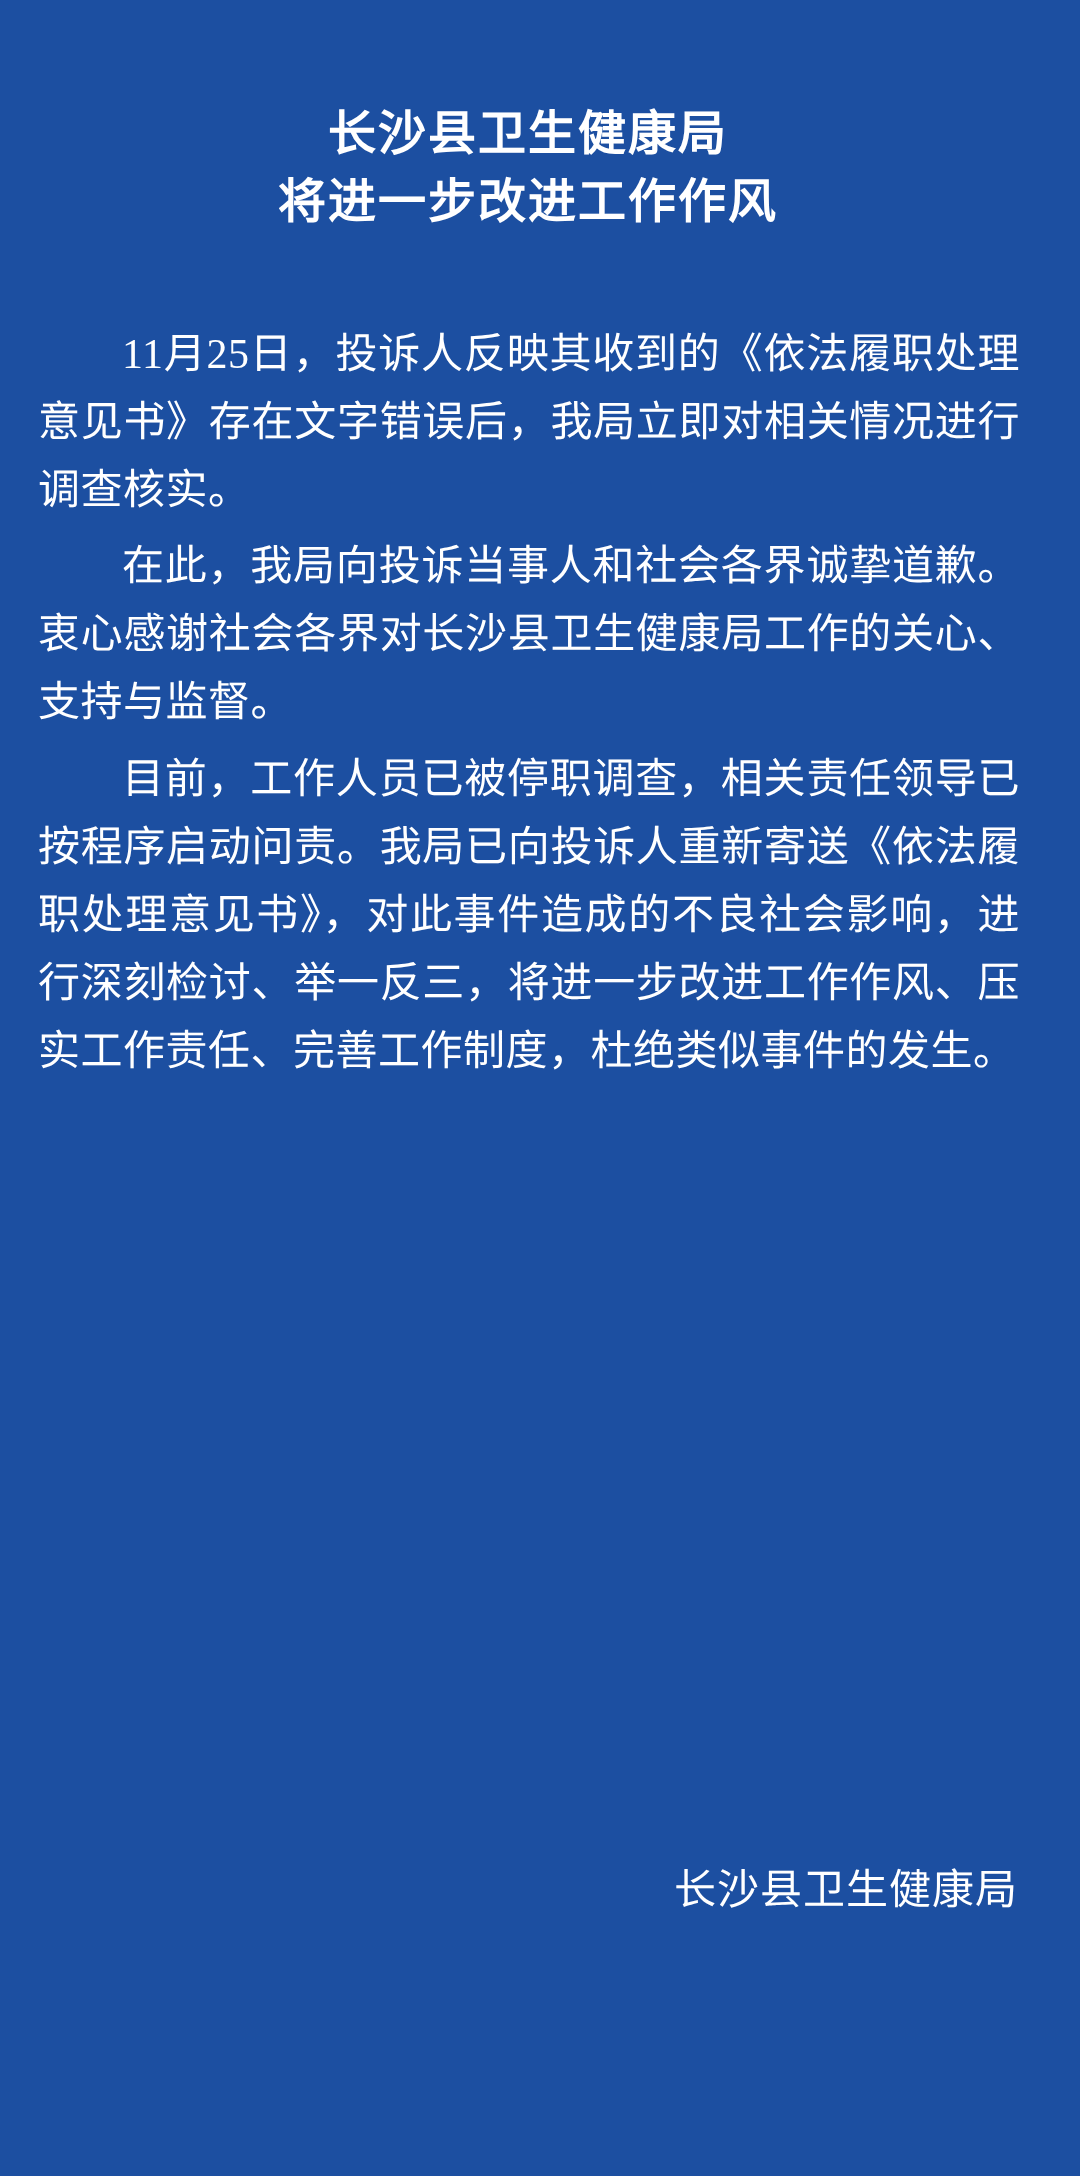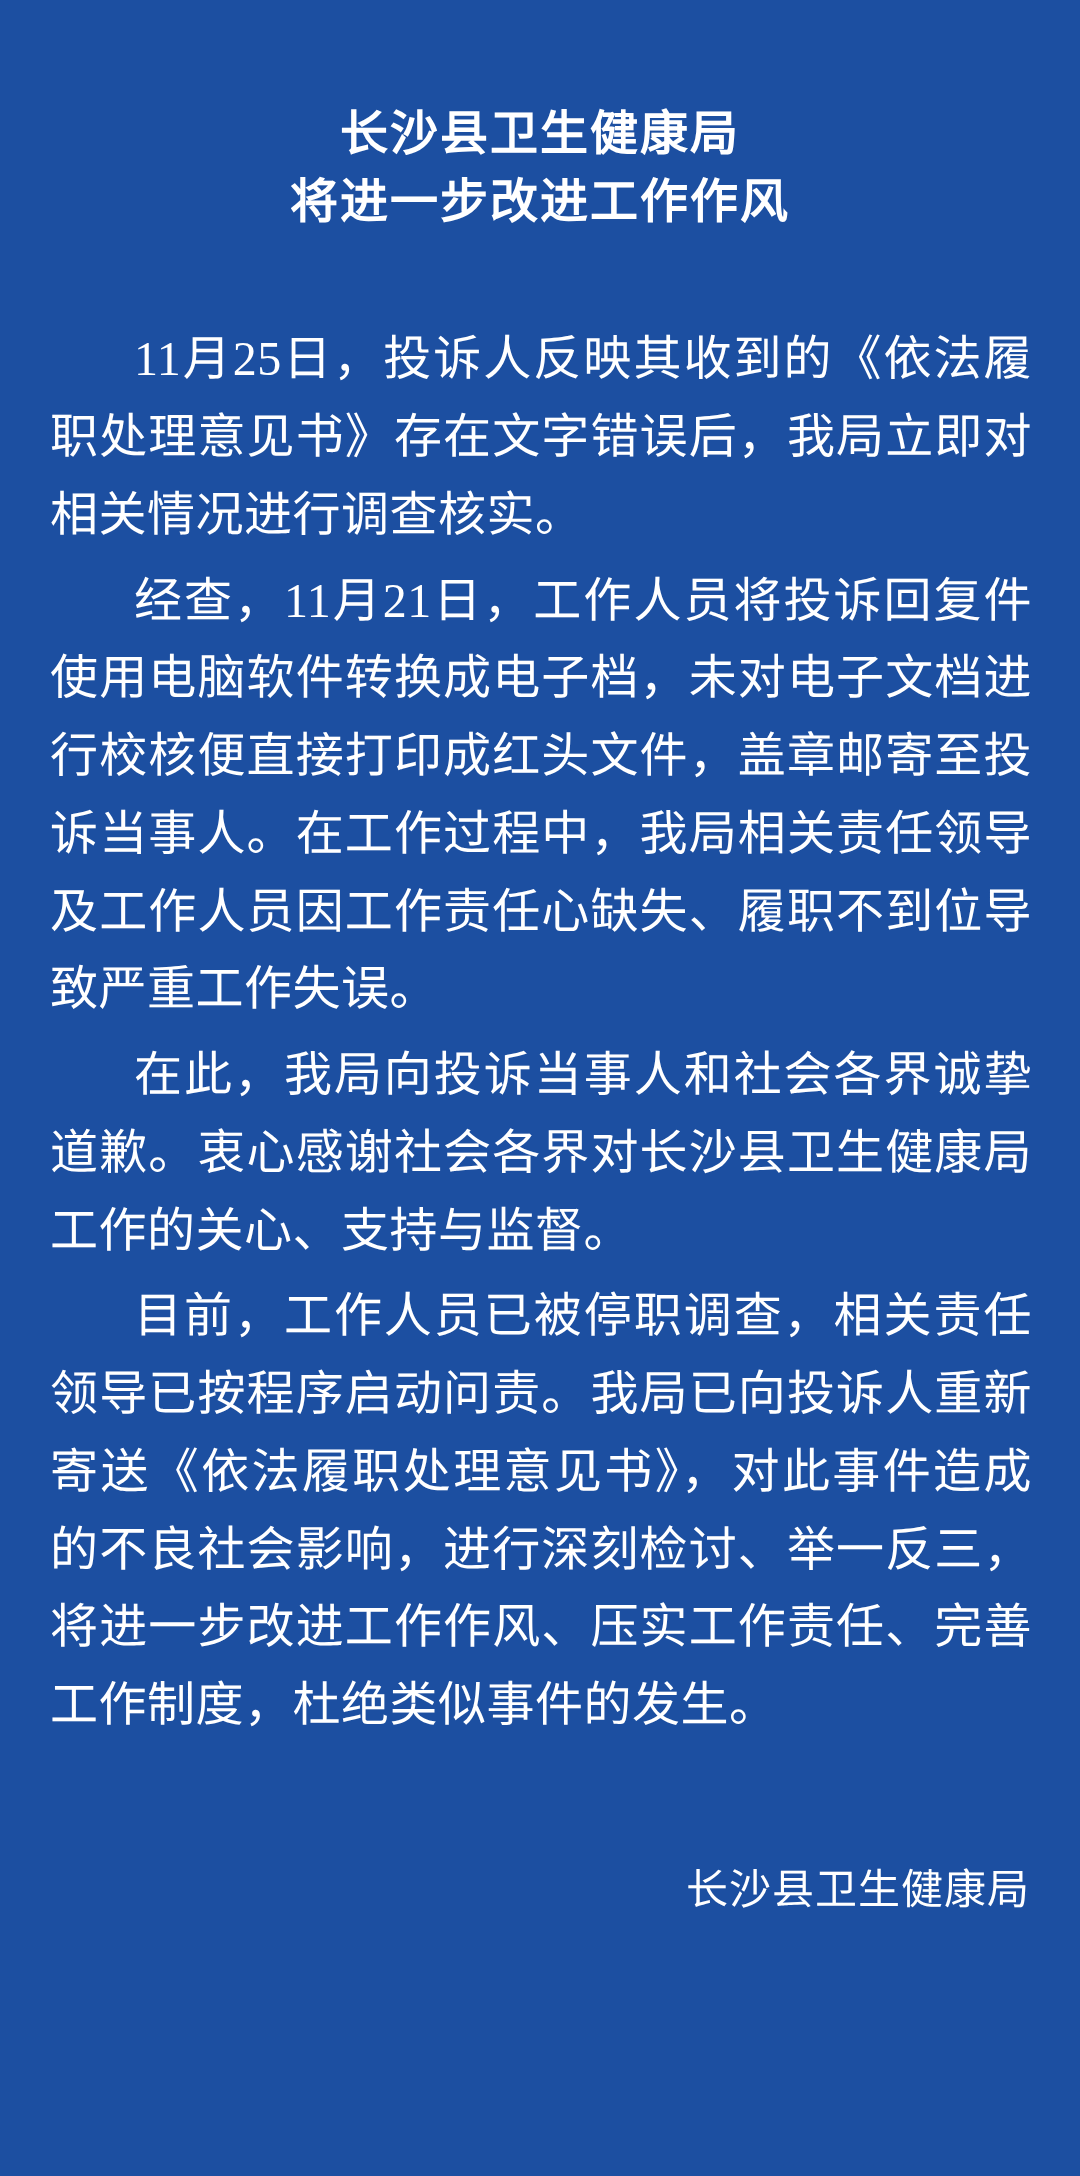--- a/index.html
+++ b/index.html
@@ -17,21 +17,21 @@
   .page {
     position: relative;
     width: 1080px;
     height: 2176px;
     background: #1c4fa1;
     box-sizing: border-box;
     padding: 0;
   }
   .inner {
     position: absolute;
-    left: 40px;
+    left: 28px;
     top: 0;
     width: 1000px;
     height: 2176px;
   }
   .title-block {
     padding-top: 100px;
     text-align: center;
   }
   .title-line {
     font-size: 48px;
@@ -40,21 +40,21 @@
     letter-spacing: 2px;
     color: #ffffff;
     font-family: "Liberation Serif", "DejaVu Serif", serif;
   }
   .body-block {
     margin-top: 84px;
     padding-left: 10px;
     padding-right: 8px;
   }
   .para {
-    font-size: 48px;
+    font-size: 42px;
     line-height: 1.62;
     text-align: justify;
     text-justify: inter-ideograph;
     text-indent: 84px;
     margin: 0 0 8px 0;
     color: #ffffff;
     letter-spacing: 0.5px;
   }
   .signature {
     position: absolute;
@@ -75,21 +75,20 @@
 <div class="page">
   <div class="inner">
 
     <div class="title-block">
       <div class="title-line">长沙县卫生健康局</div>
       <div class="title-line">将进一步改进工作作风</div>
     </div>
 
     <div class="body-block">
       <p class="para">11月25日，投诉人反映其收到的《依法履职处理意见书》存在文字错误后，我局立即对相关情况进行调查核实。</p>
-      <p class="para">经查，11月21日，工作人员将投诉回复件使用电脑软件转换成电子档，未对电子文档进行校核便直接打印成红头文件，盖章邮寄至投诉当事人。在工作过程中，我局相关责任领导及工作人员因工作责任心缺失、履职不到位导致严重工作失误。</p>
       <p class="para">在此，我局向投诉当事人和社会各界诚挚道歉。衷心感谢社会各界对长沙县卫生健康局工作的关心、支持与监督。</p>
       <p class="para">目前，工作人员已被停职调查，相关责任领导已按程序启动问责。我局已向投诉人重新寄送《依法履职处理意见书》，对此事件造成的不良社会影响，进行深刻检讨、举一反三，将进一步改进工作作风、压实工作责任、完善工作制度，杜绝类似事件的发生。</p>
     </div>
 
     <div class="signature">
       <div class="sign-line">长沙县卫生健康局</div>
     </div>
 
   </div>
 </div>

